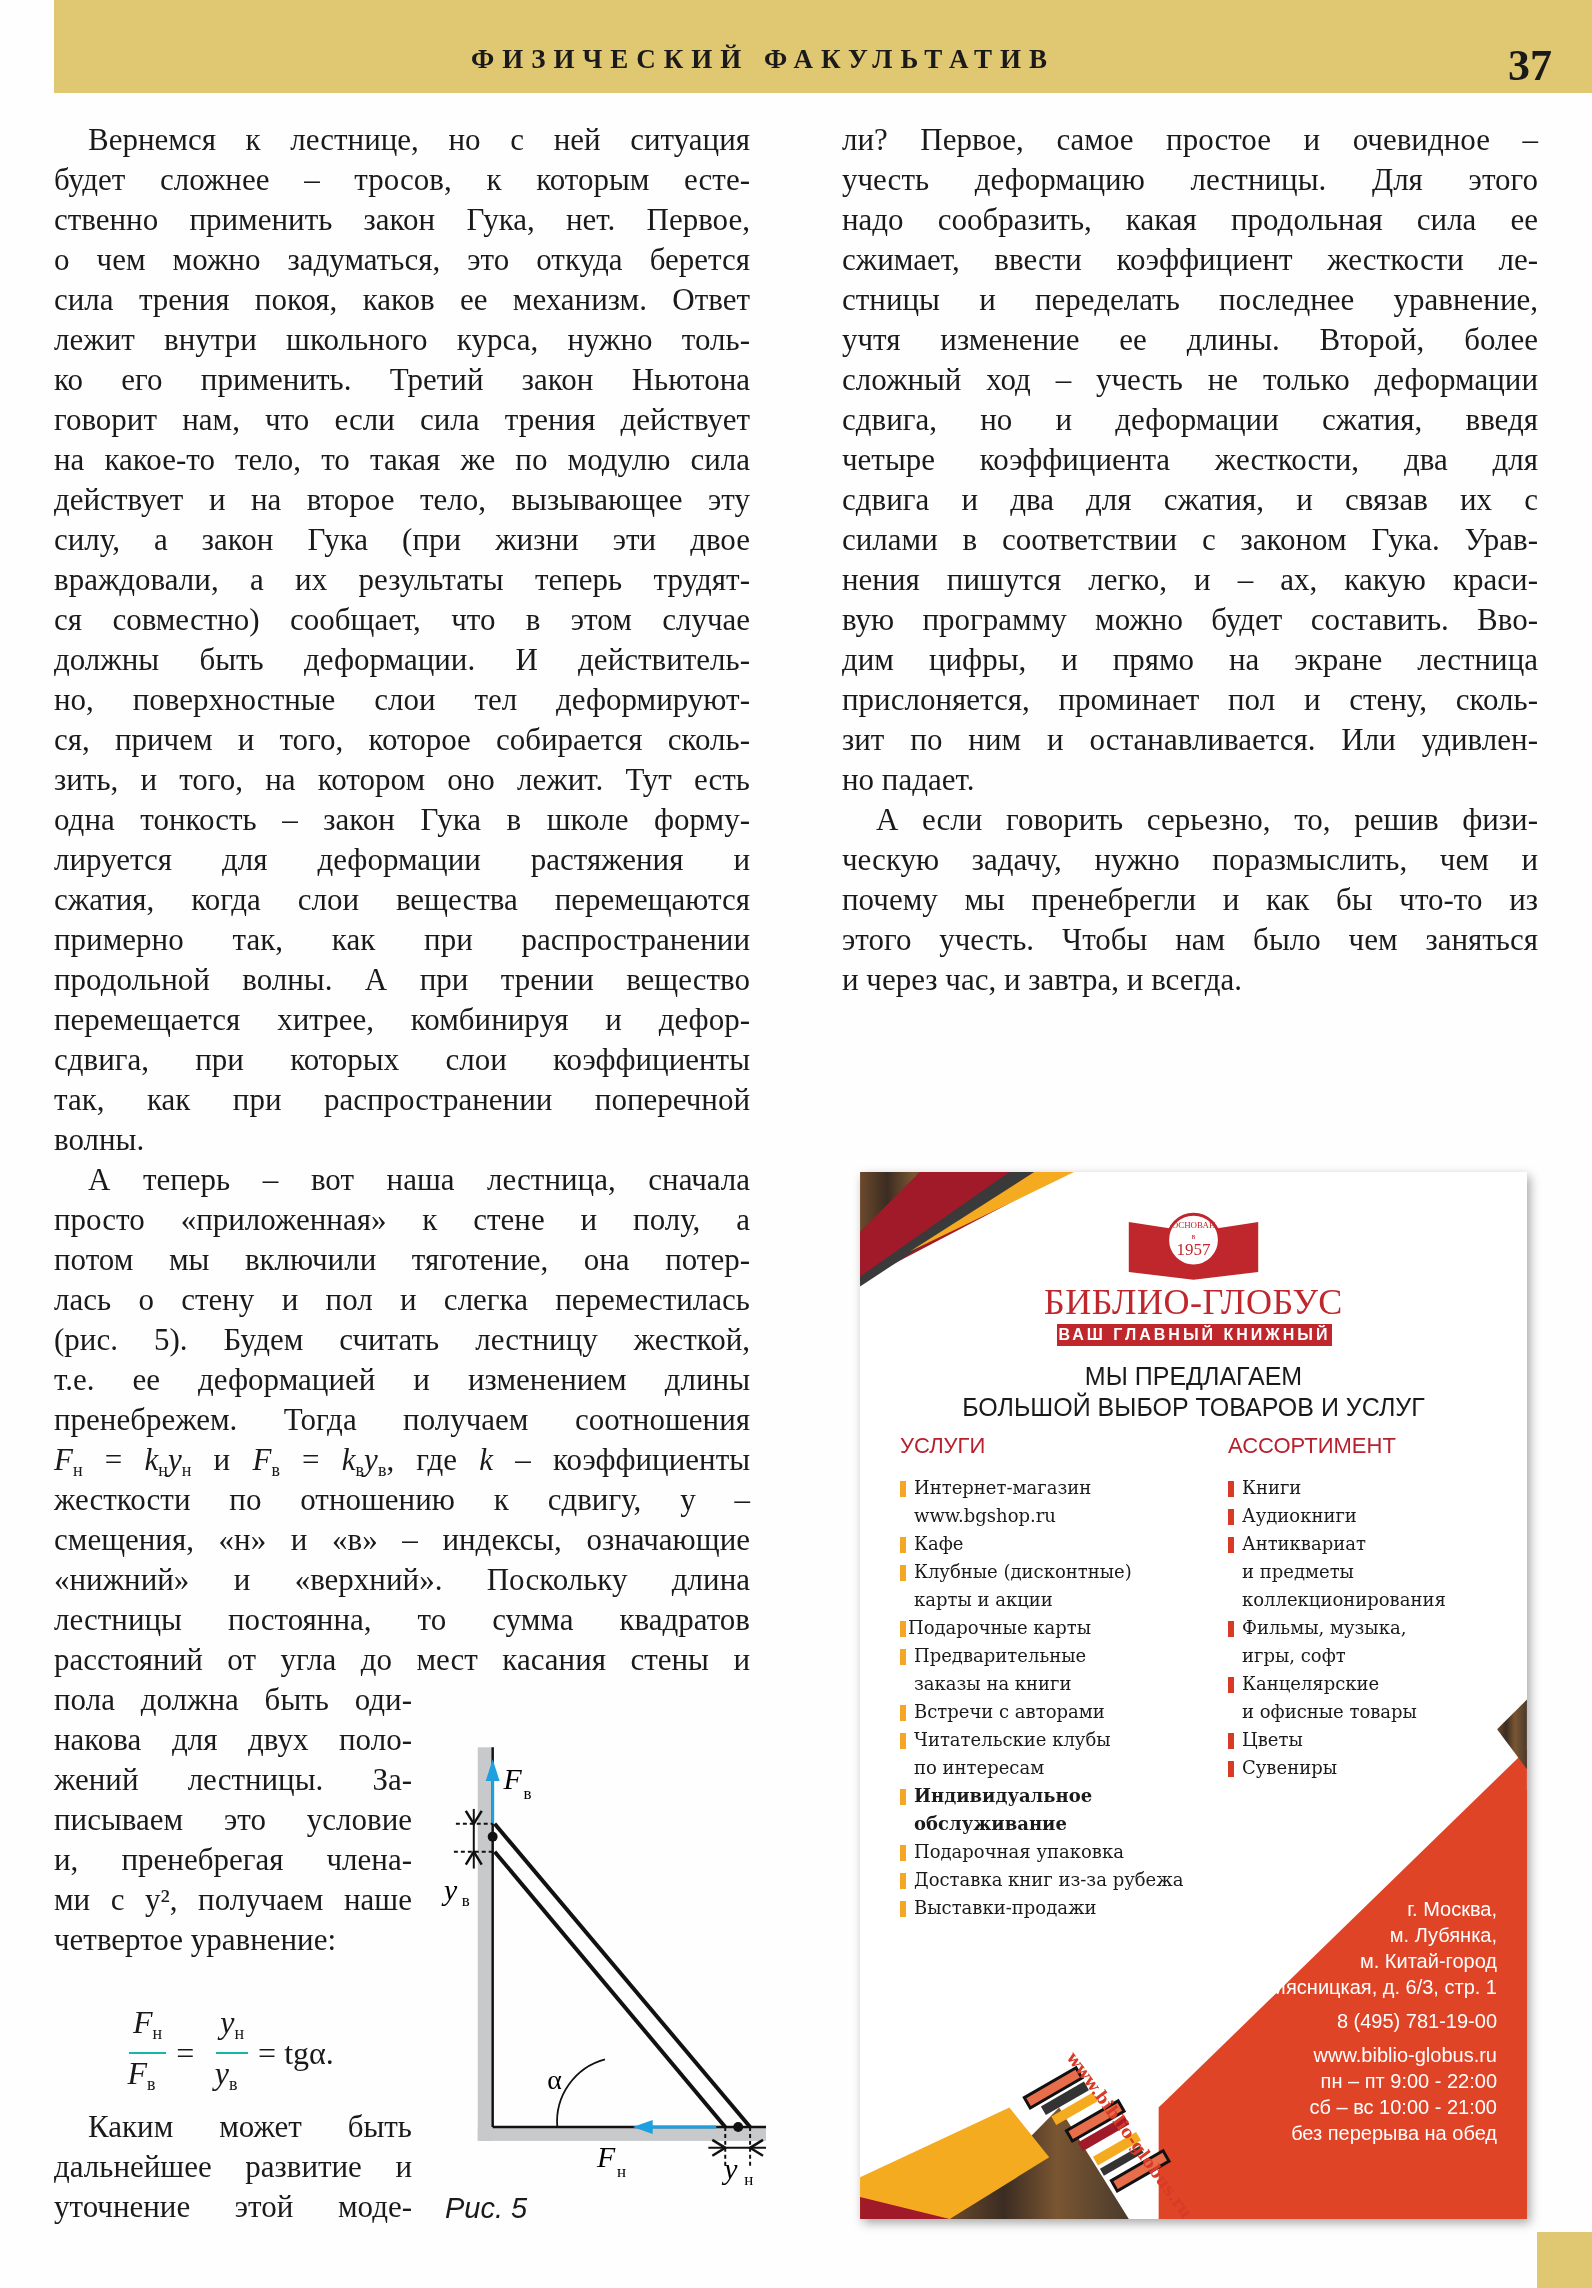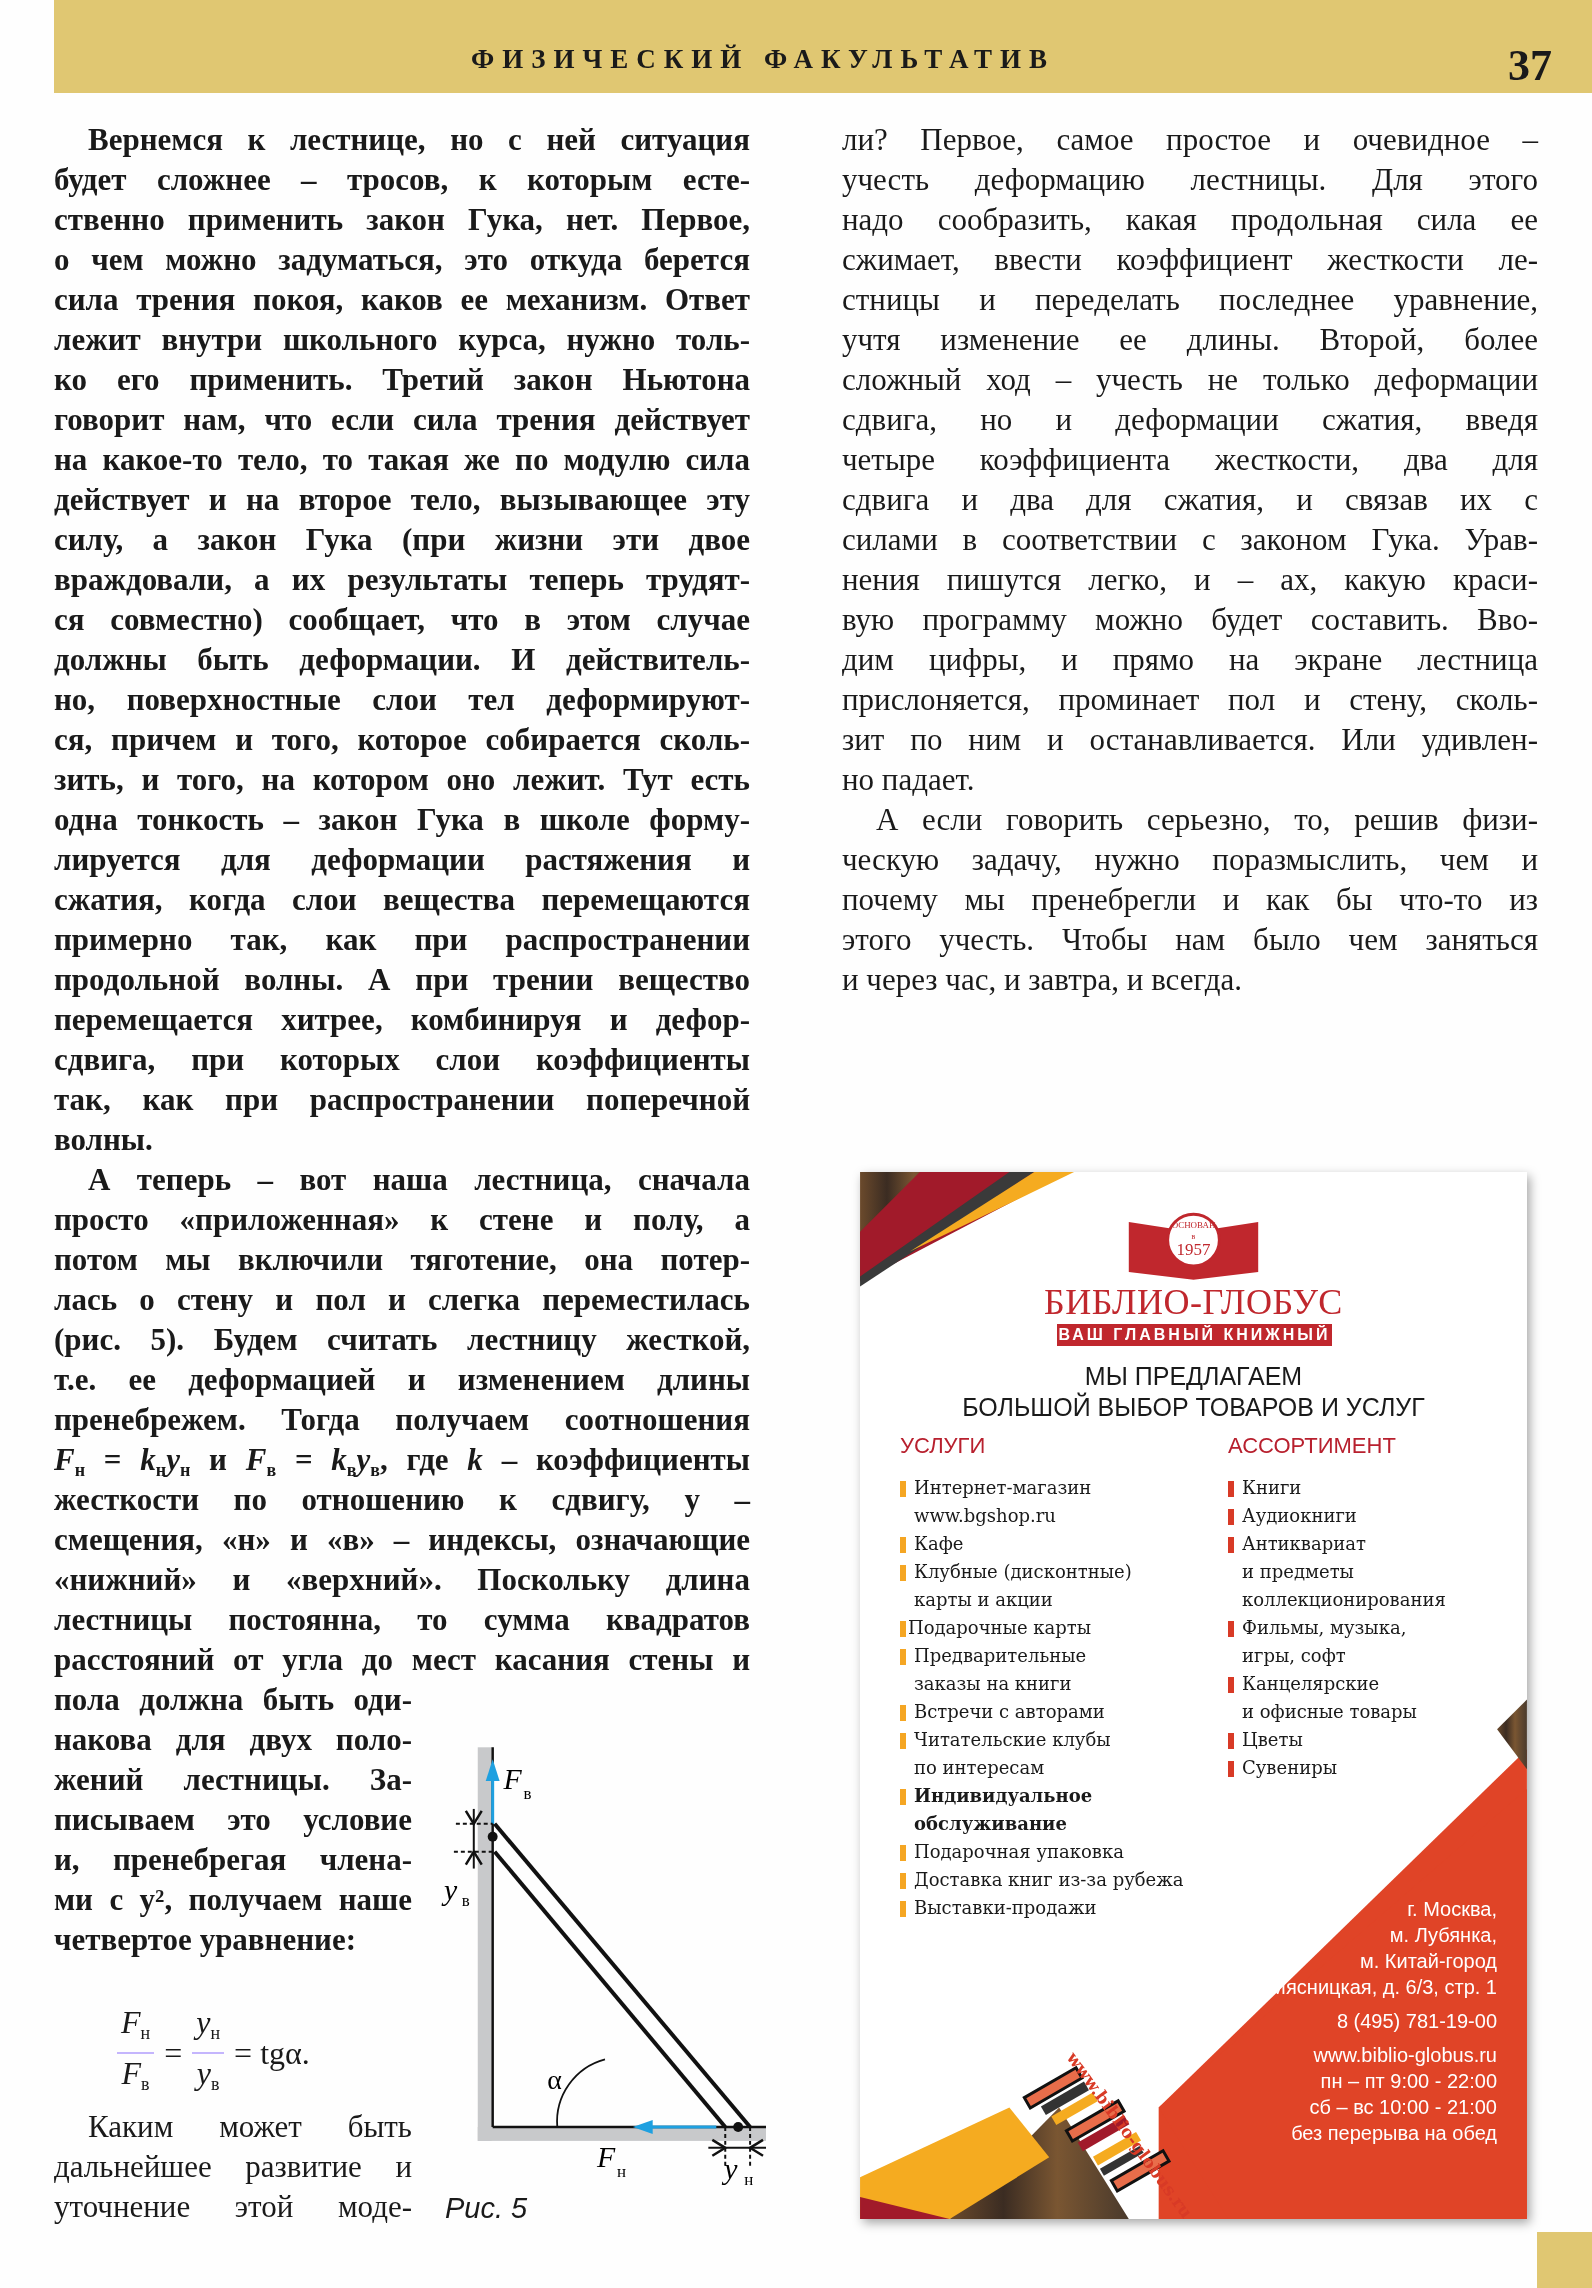--- a/index.html
+++ b/index.html
@@ -15,32 +15,32 @@
   .header-title {
     position: absolute; left: 0; top: 44px; width: 1418px; text-align: center;
     font-family: "Liberation Serif", serif; font-weight: bold;
     font-size: 27px; letter-spacing: 8px; color: #1a1a1a;
   }
   .page-number {
     position: absolute; right: 40px; top: 40px;
     font-family: "Liberation Serif", serif; font-weight: bold; font-size: 44px;
   }
   .col { position: absolute; font-size: 31px; line-height: 40px; text-align: justify; }
-  .col-left { left: 54px; top: 120px; width: 696px; font-weight: bold; }
+  .col-left { left: 54px; top: 120px; width: 696px; }
   .col-right { left: 842px; top: 120px; width: 696px; }
   .col .line { display: block; text-align: justify; text-align-last: justify; white-space: nowrap; height: 40px; }
   .col .line.last { text-align-last: left; }
   .col .indent { padding-left: 34px; }
   .narrow { width: 358px; }
   .formula {
     position: absolute; left: 117px; top: 2008px; font-size: 32px; height: 90px;
     display: flex; align-items: center; gap: 10px;
   }
   .frac { display: inline-flex; flex-direction: column; align-items: center; line-height: 38px; }
-  .frac .num { border-bottom: 2px solid #c4b5fd; padding: 0 4px; }
+  .frac .num { border-bottom: 2px solid #14b8a6; padding: 0 4px; margin-left: 12px; }
   .frac .den { padding: 0 4px; }
   i.v { font-style: italic; }
   sub { font-size: 18px; vertical-align: -6px; font-style: normal; }
   .figure { position: absolute; left: 438px; top: 1731px; width: 328px; height: 458px; }
   .fig-caption { position: absolute; left: 445px; top: 2192px; font-family: "Liberation Sans", sans-serif; font-style: italic; font-size: 29px; }
   
   .ad {
     position: absolute; left: 860px; top: 1172px; width: 667px; height: 1047px;
     background: #ffffff; box-shadow: 3px 4px 10px rgba(0,0,0,0.35); overflow: hidden;
     font-family: "Liberation Sans", sans-serif;

